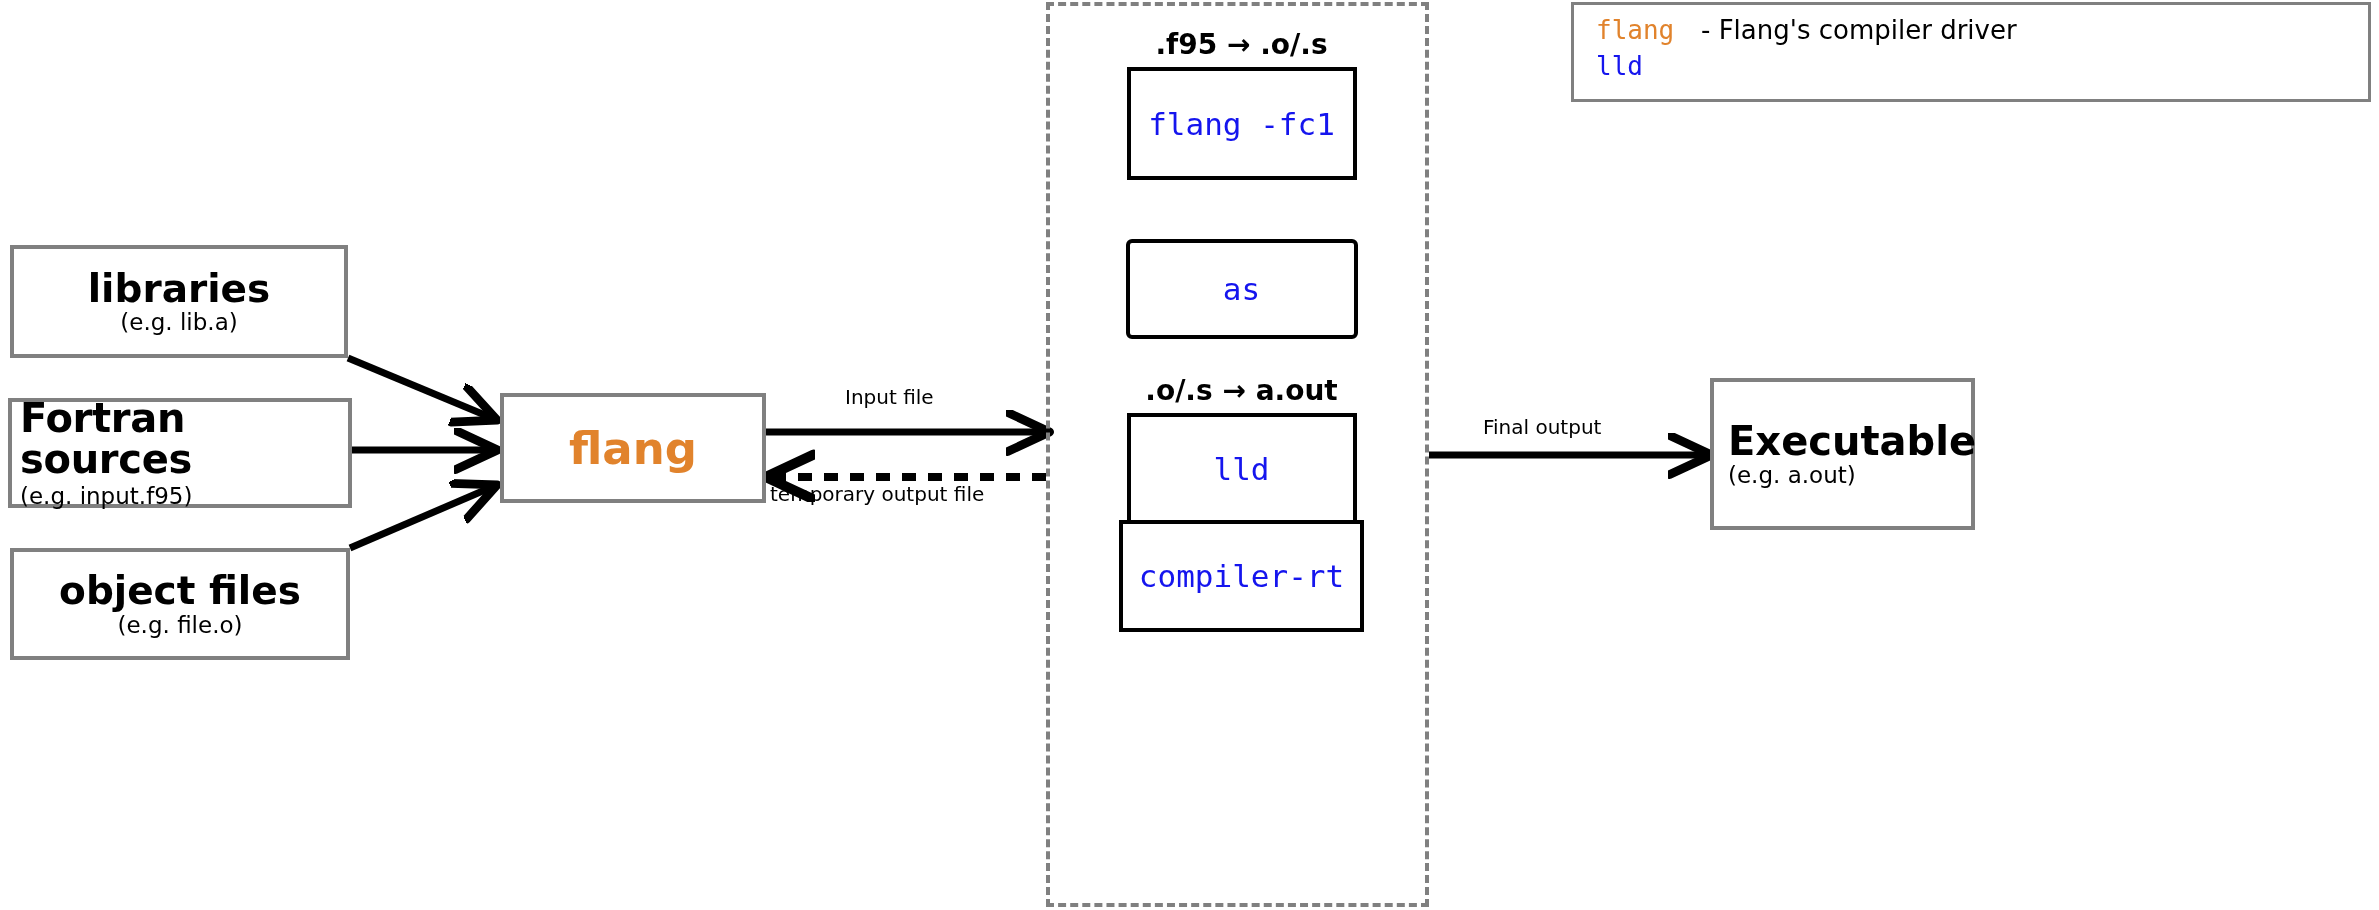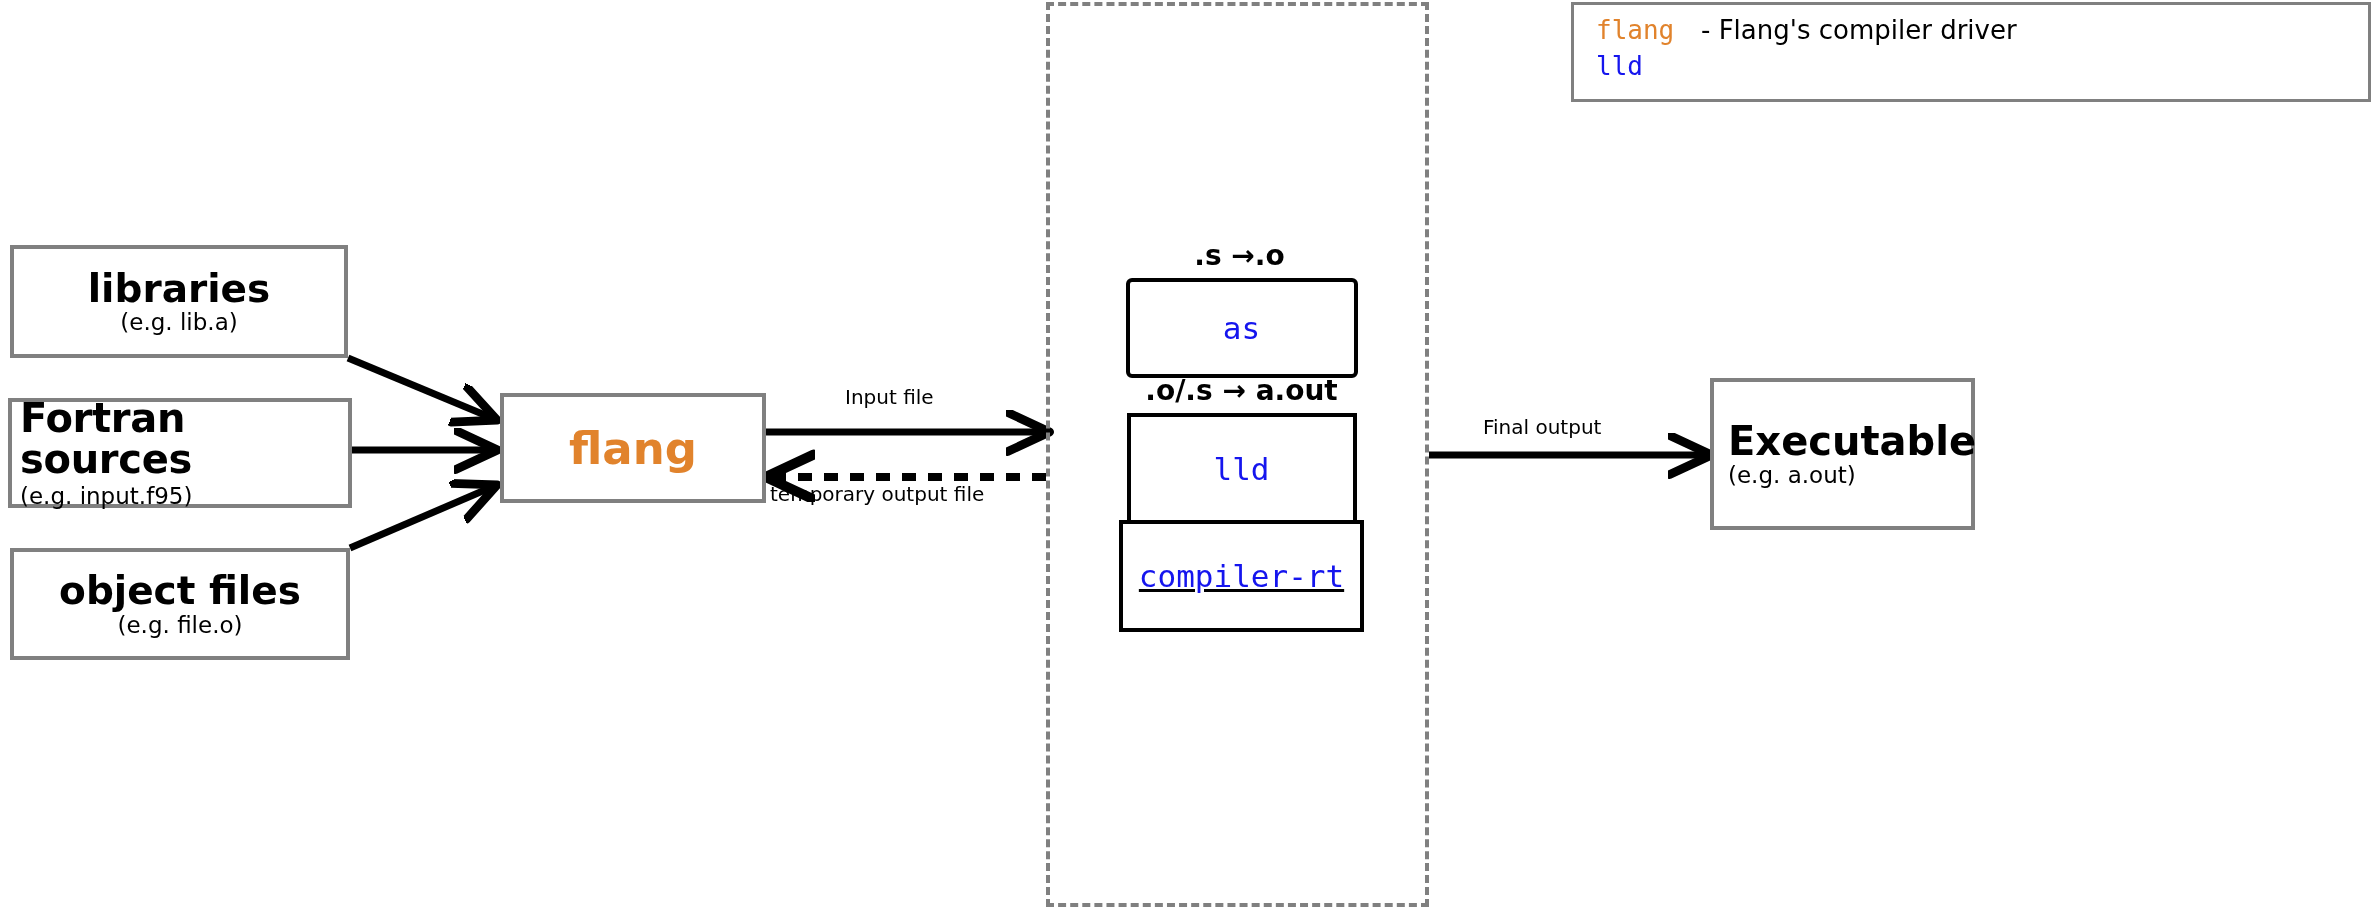--- a/index.html
+++ b/index.html
@@ -121,21 +121,21 @@
 
   
   #tool-0 { top: 22px; }
   #tool-1 { top: 233px; }
   #tool-2 { top: 368px; }
   #tool-3 { top: 514px; }
 
   #tool-0 .tool-box { width: 230px; height: 113px; }
   #tool-1 .tool-box { width: 232px; height: 100px; border-radius: 6px; }
   #tool-2 .tool-box { width: 230px; height: 112px; }
-  #tool-3 .tool-box { width: 245px; height: 112px; text-decoration: underline; }
+  #tool-3 .tool-box { width: 245px; height: 112px; }
 
   #tool-1 .tool-header { margin-left: -4px; }
   #tool-3 .tool-header { font-size: 29px; margin-left: 2px; }
 
   
   #legend {
     position: absolute;
     left: 1571px;
     top: 2px;
     width: 800px;
@@ -244,23 +244,28 @@
   <div class="gbox" id="box-driver">
     <div class="driver-label">flang</div>
   </div>
 
   <div class="edge-label" id="label-input-file">Input file</div>
   <div class="edge-label" id="label-temp-file">temporary output file</div>
   <div class="edge-label" id="label-final-out">Final output</div>
 
   <div id="tools-container">
 
+    <div class="tool-group" id="tool-0">
+      <div class="tool-header">.f95 → .o/.s</div>
+      <div class="tool-box">
+        <span class="tool-cmd">flang -fc1</span>
+      </div>
+    </div>
 
     <div class="tool-group" id="tool-1">
-      <div class="tool-header">.s →.o</div>
       <div class="tool-box">
         <span class="tool-cmd">as</span>
       </div>
     </div>
 
     <div class="tool-group" id="tool-2">
       <div class="tool-header">.o/.s → a.out</div>
       <div class="tool-box">
         <span class="tool-cmd">lld</span>
       </div>

